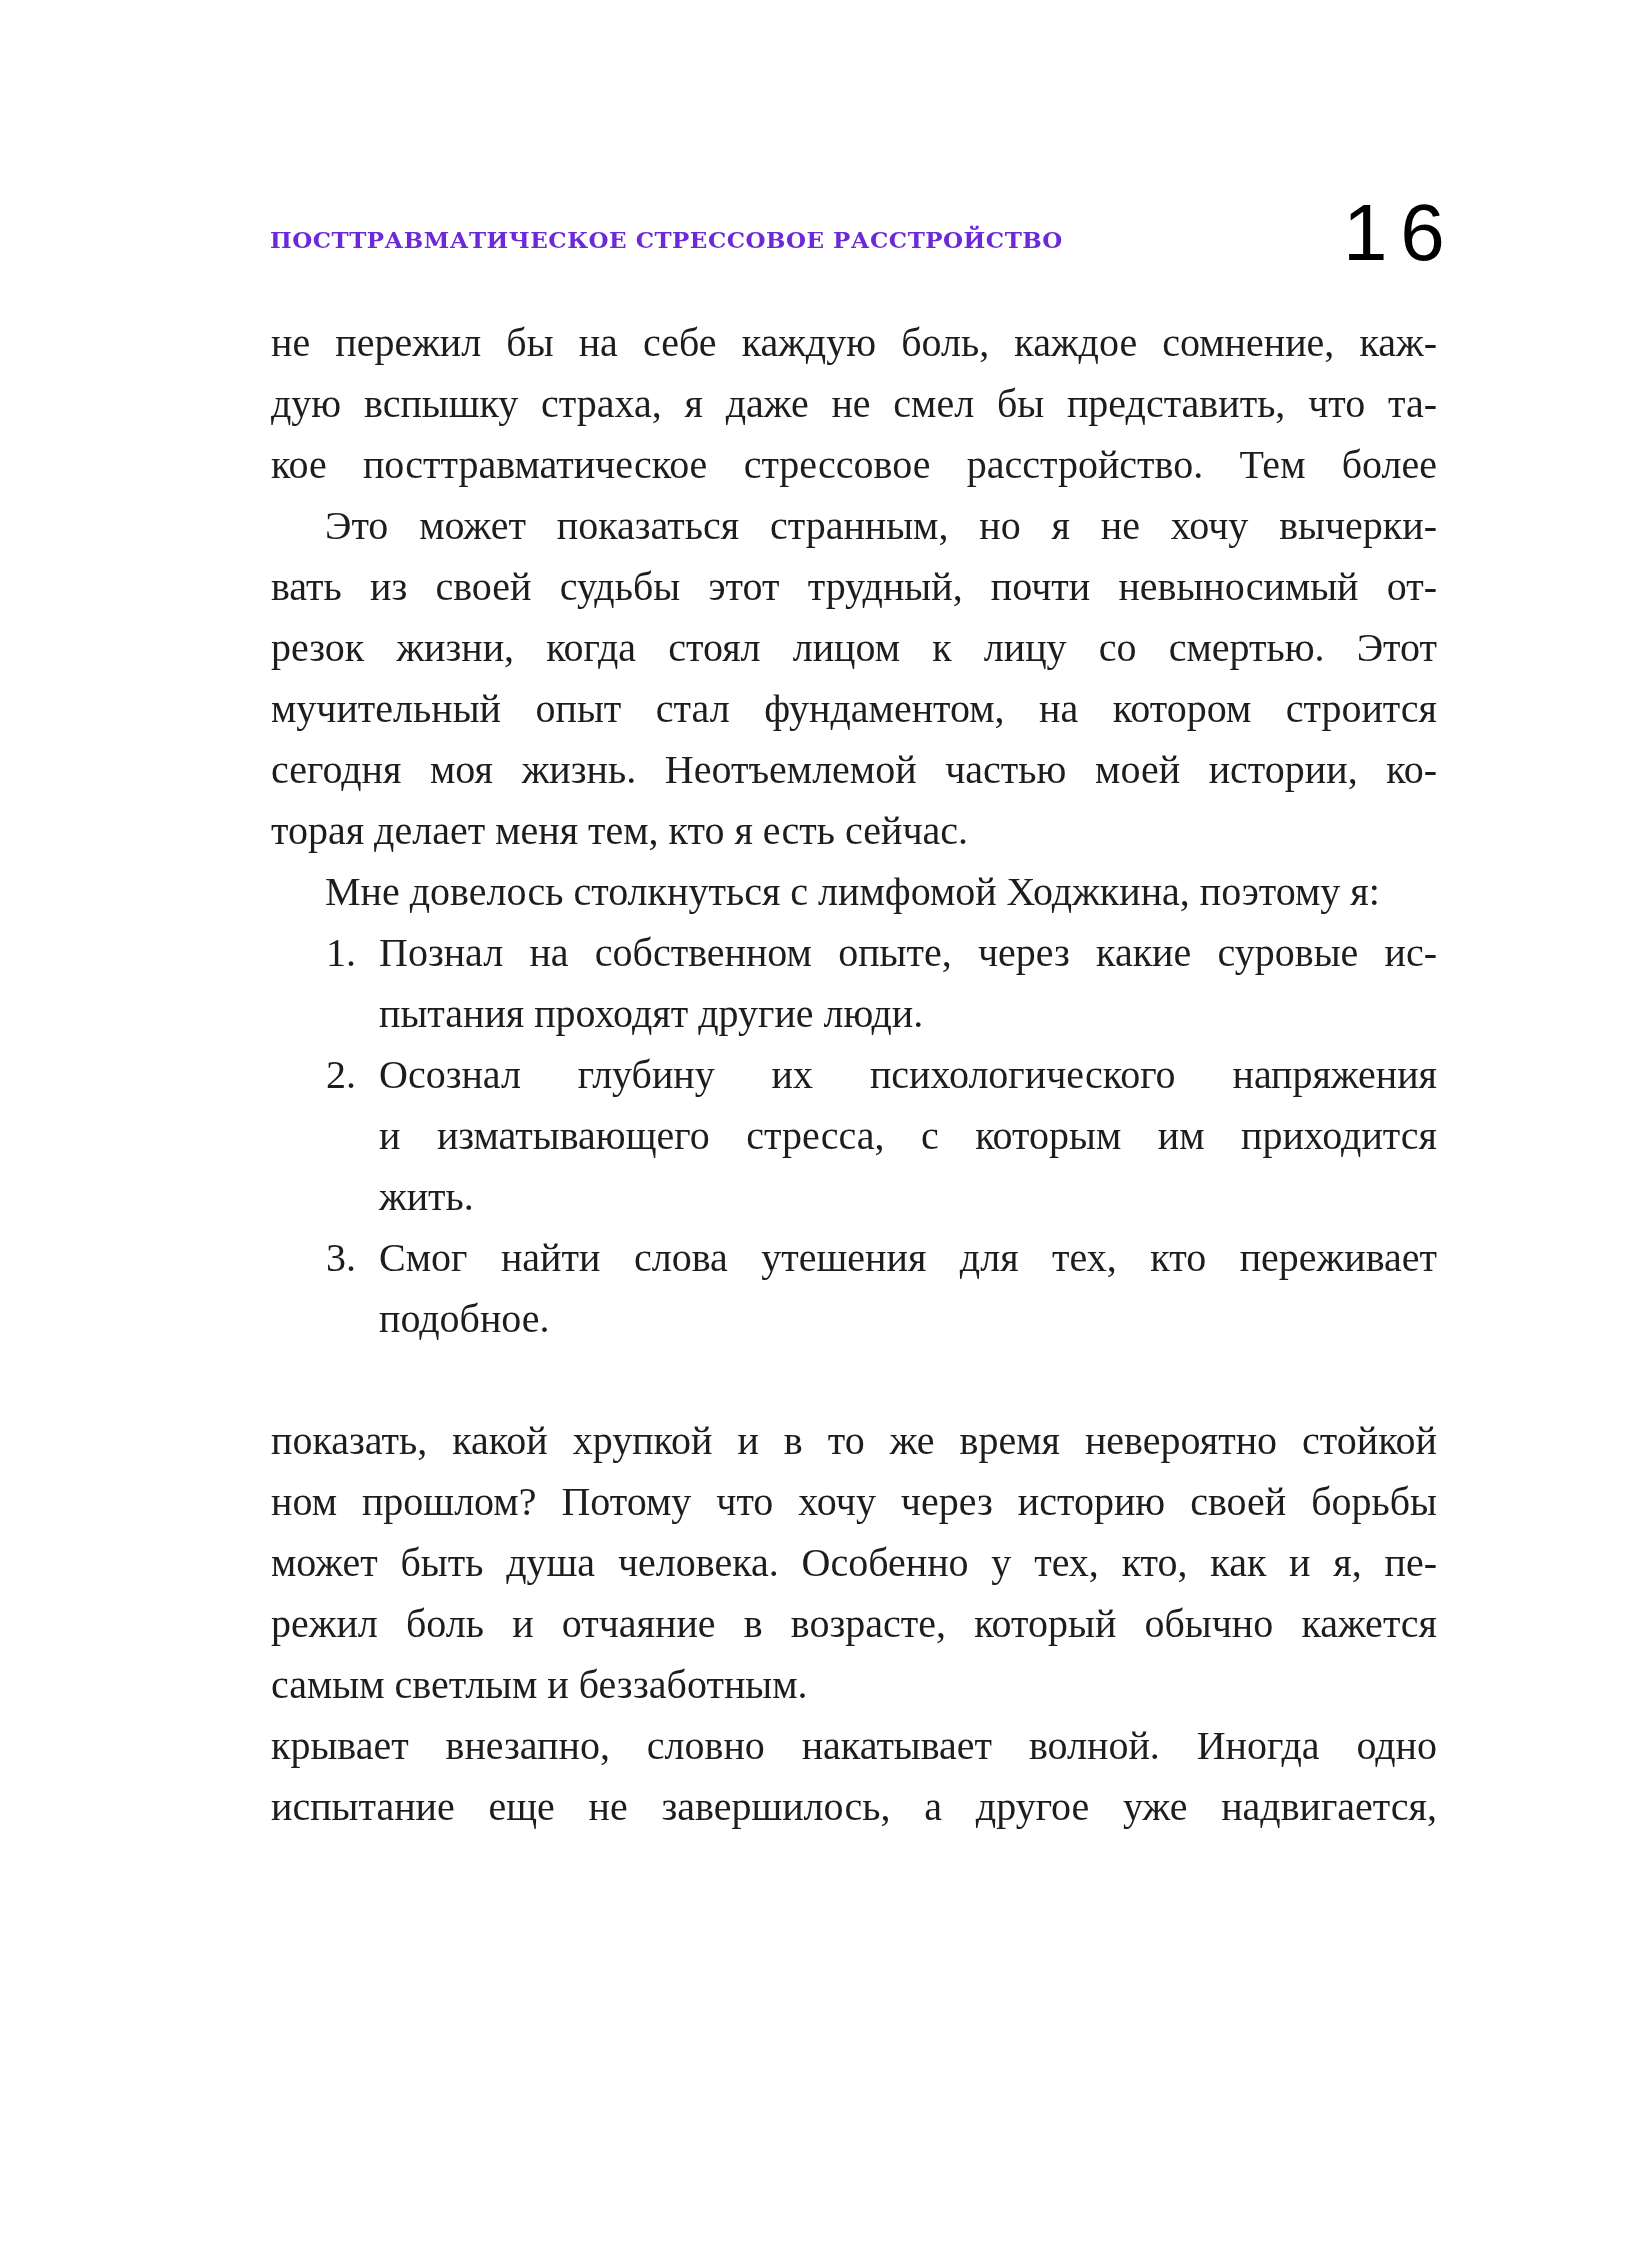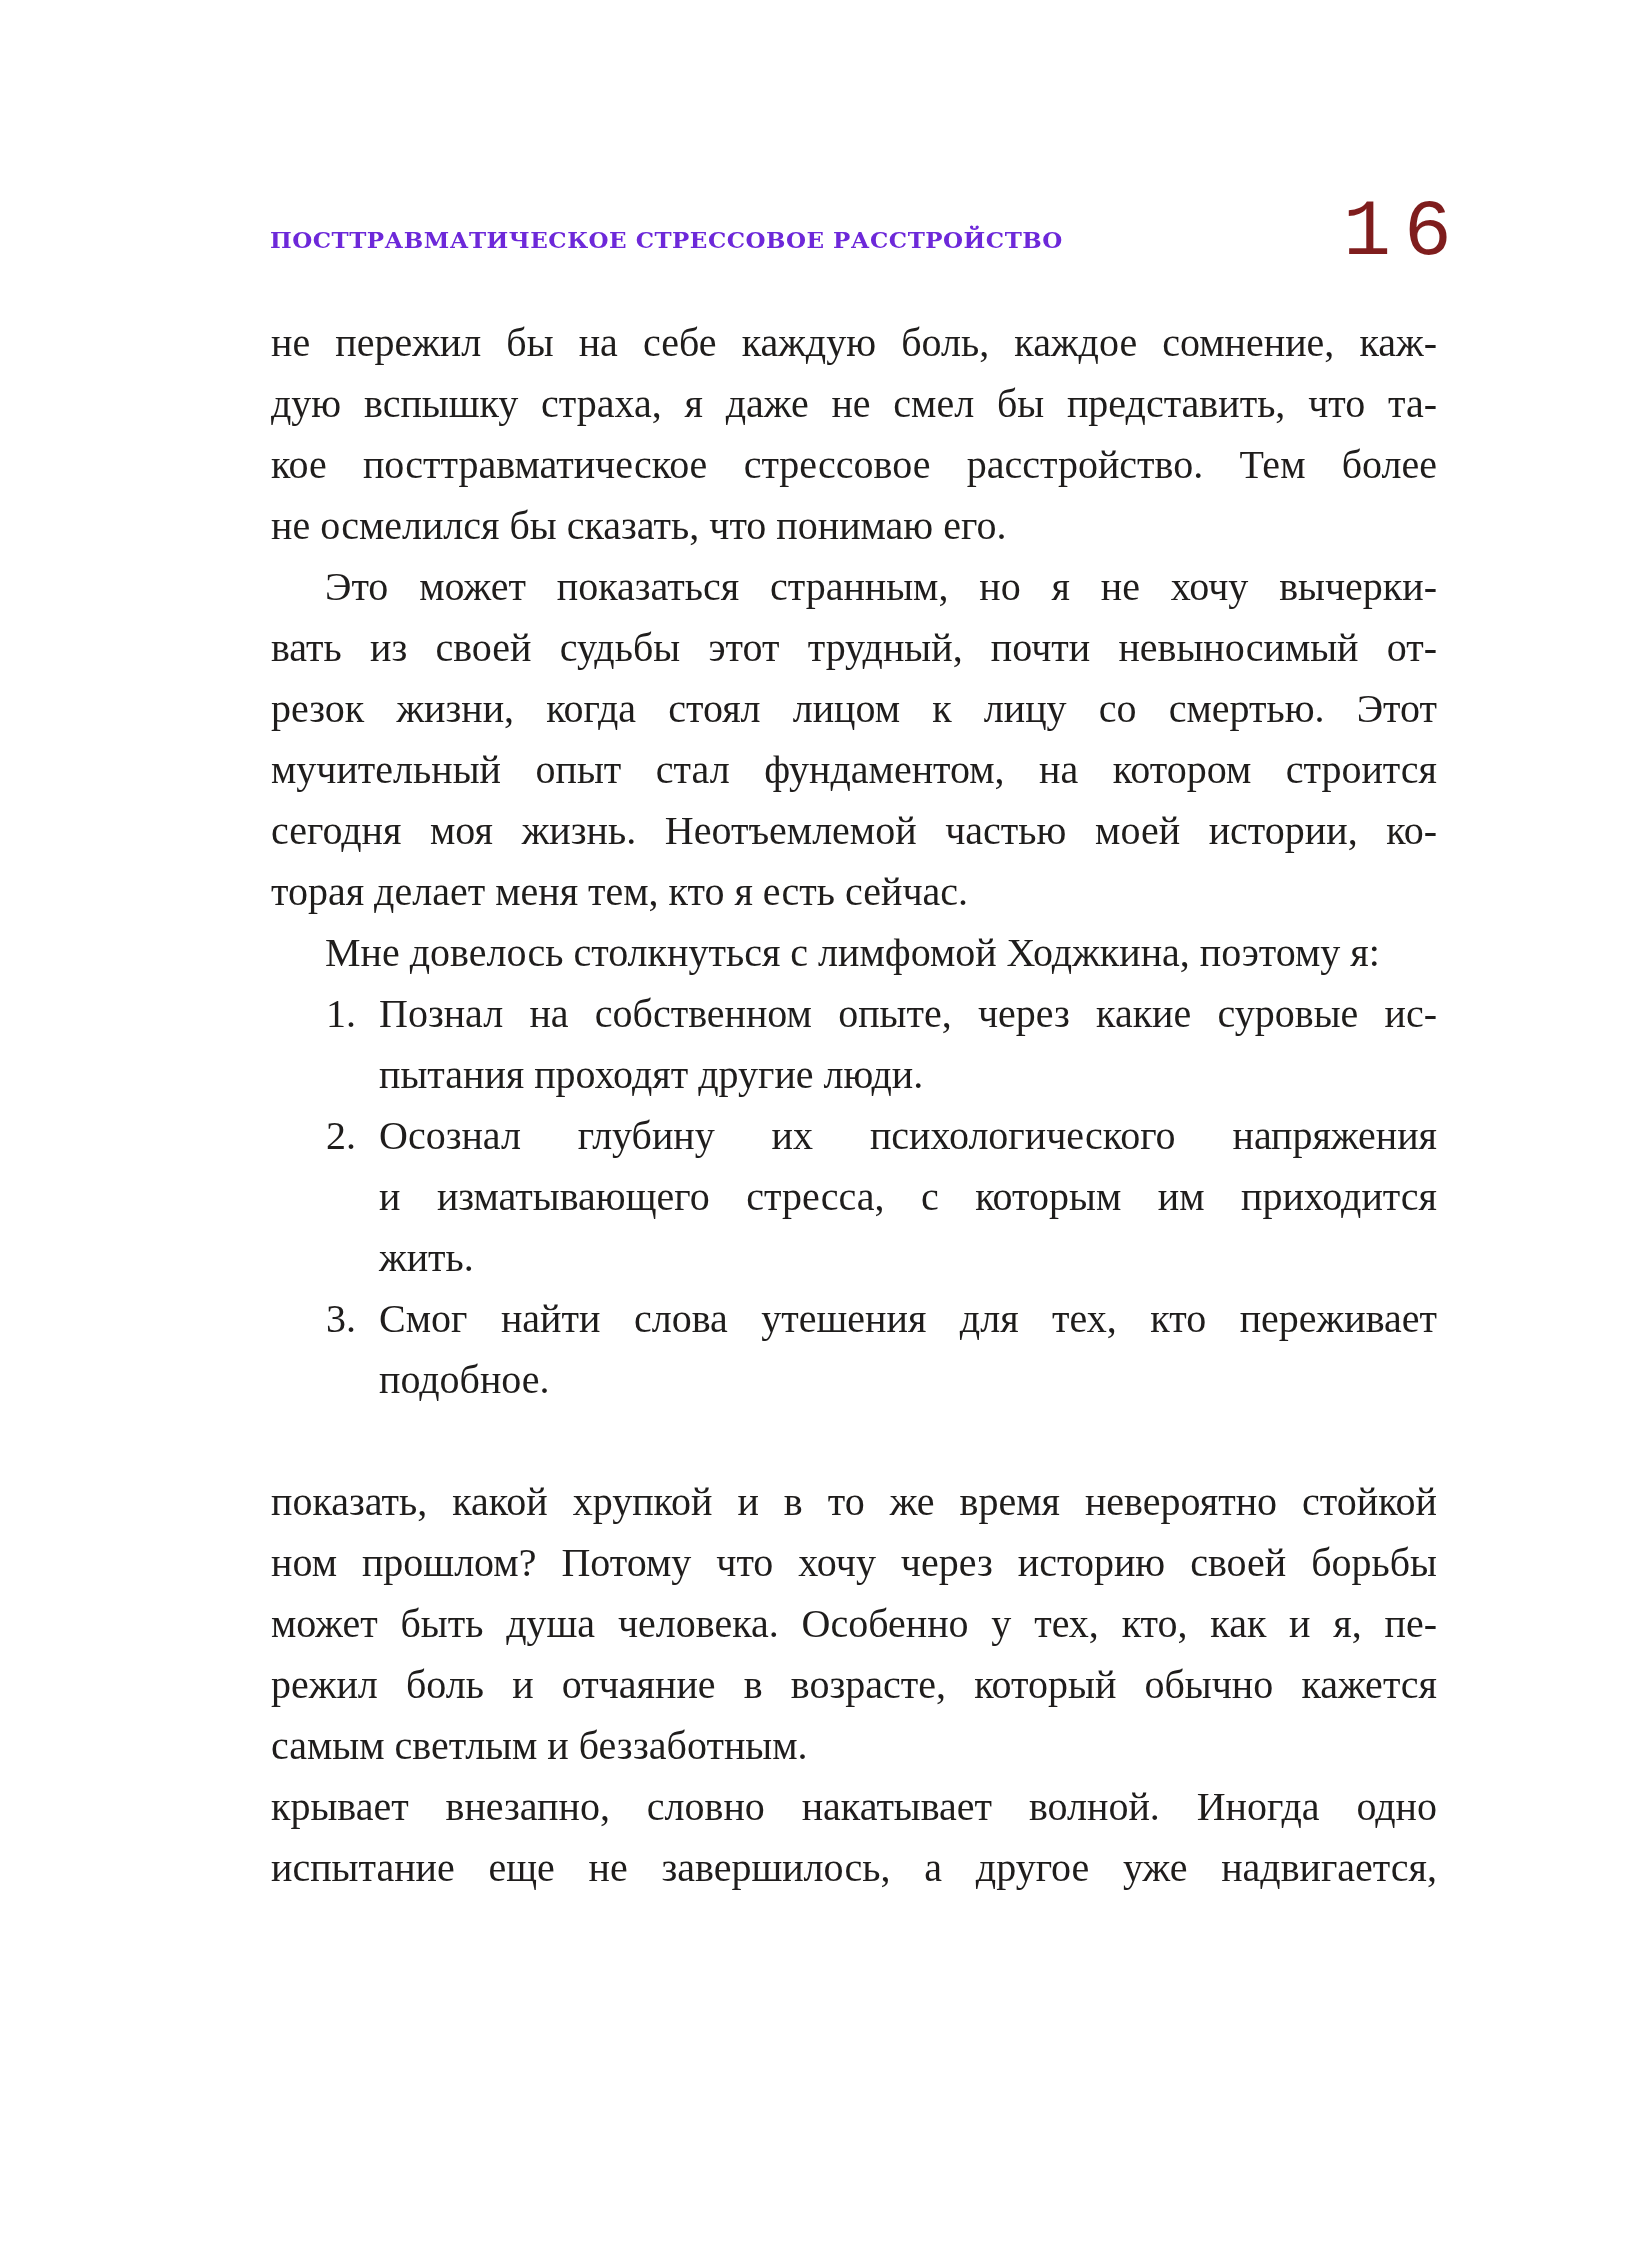--- a/index.html
+++ b/index.html
@@ -29,25 +29,25 @@
     font-variant: small-caps;
     color: #6d28d9;
     white-space: nowrap;
   }
   .page-number {
     position: absolute;
     left: 1343px;
     top: 187px;
     width: 101px;
     text-align: right;
-    font-family: Liberation Mono, monospace;
+    font-family: Liberation Sans, sans-serif;
     font-size: 80px;
     line-height: 91px;
     letter-spacing: 12.8px;
-    color: #7f1d1d;
+    color: #000000;
   }
   .body-text {
     position: absolute;
     left: 271px;
     top: 312px;
     width: 1166px;
     font-size: 40px;
     line-height: 61px;
   }
   .line {
@@ -91,21 +91,20 @@
 
 <div class="running-head">Посттравматическое стрессовое расстройство</div>
 <div class="page-number">16</div>
 
 <div class="body-text">
 
   <div>
     <span class="line">не пережил бы на себе каждую боль, каждое сомнение, каж-</span>
     <span class="line">дую вспышку страха, я даже не смел бы представить, что та-</span>
     <span class="line">кое посттравматическое стрессовое расстройство. Тем более</span>
-    <span class="line last">не осмелился бы сказать, что понимаю его.</span>
   </div>
 
   <div>
     <span class="line indent">Это может показаться странным, но я не хочу вычерки-</span>
     <span class="line">вать из своей судьбы этот трудный, почти невыносимый от-</span>
     <span class="line">резок жизни, когда стоял лицом к лицу со смертью. Этот</span>
     <span class="line">мучительный опыт стал фундаментом, на котором строится</span>
     <span class="line">сегодня моя жизнь. Неотъемлемой частью моей истории, ко-</span>
     <span class="line last">торая делает меня тем, кто я есть сейчас.</span>
   </div>

